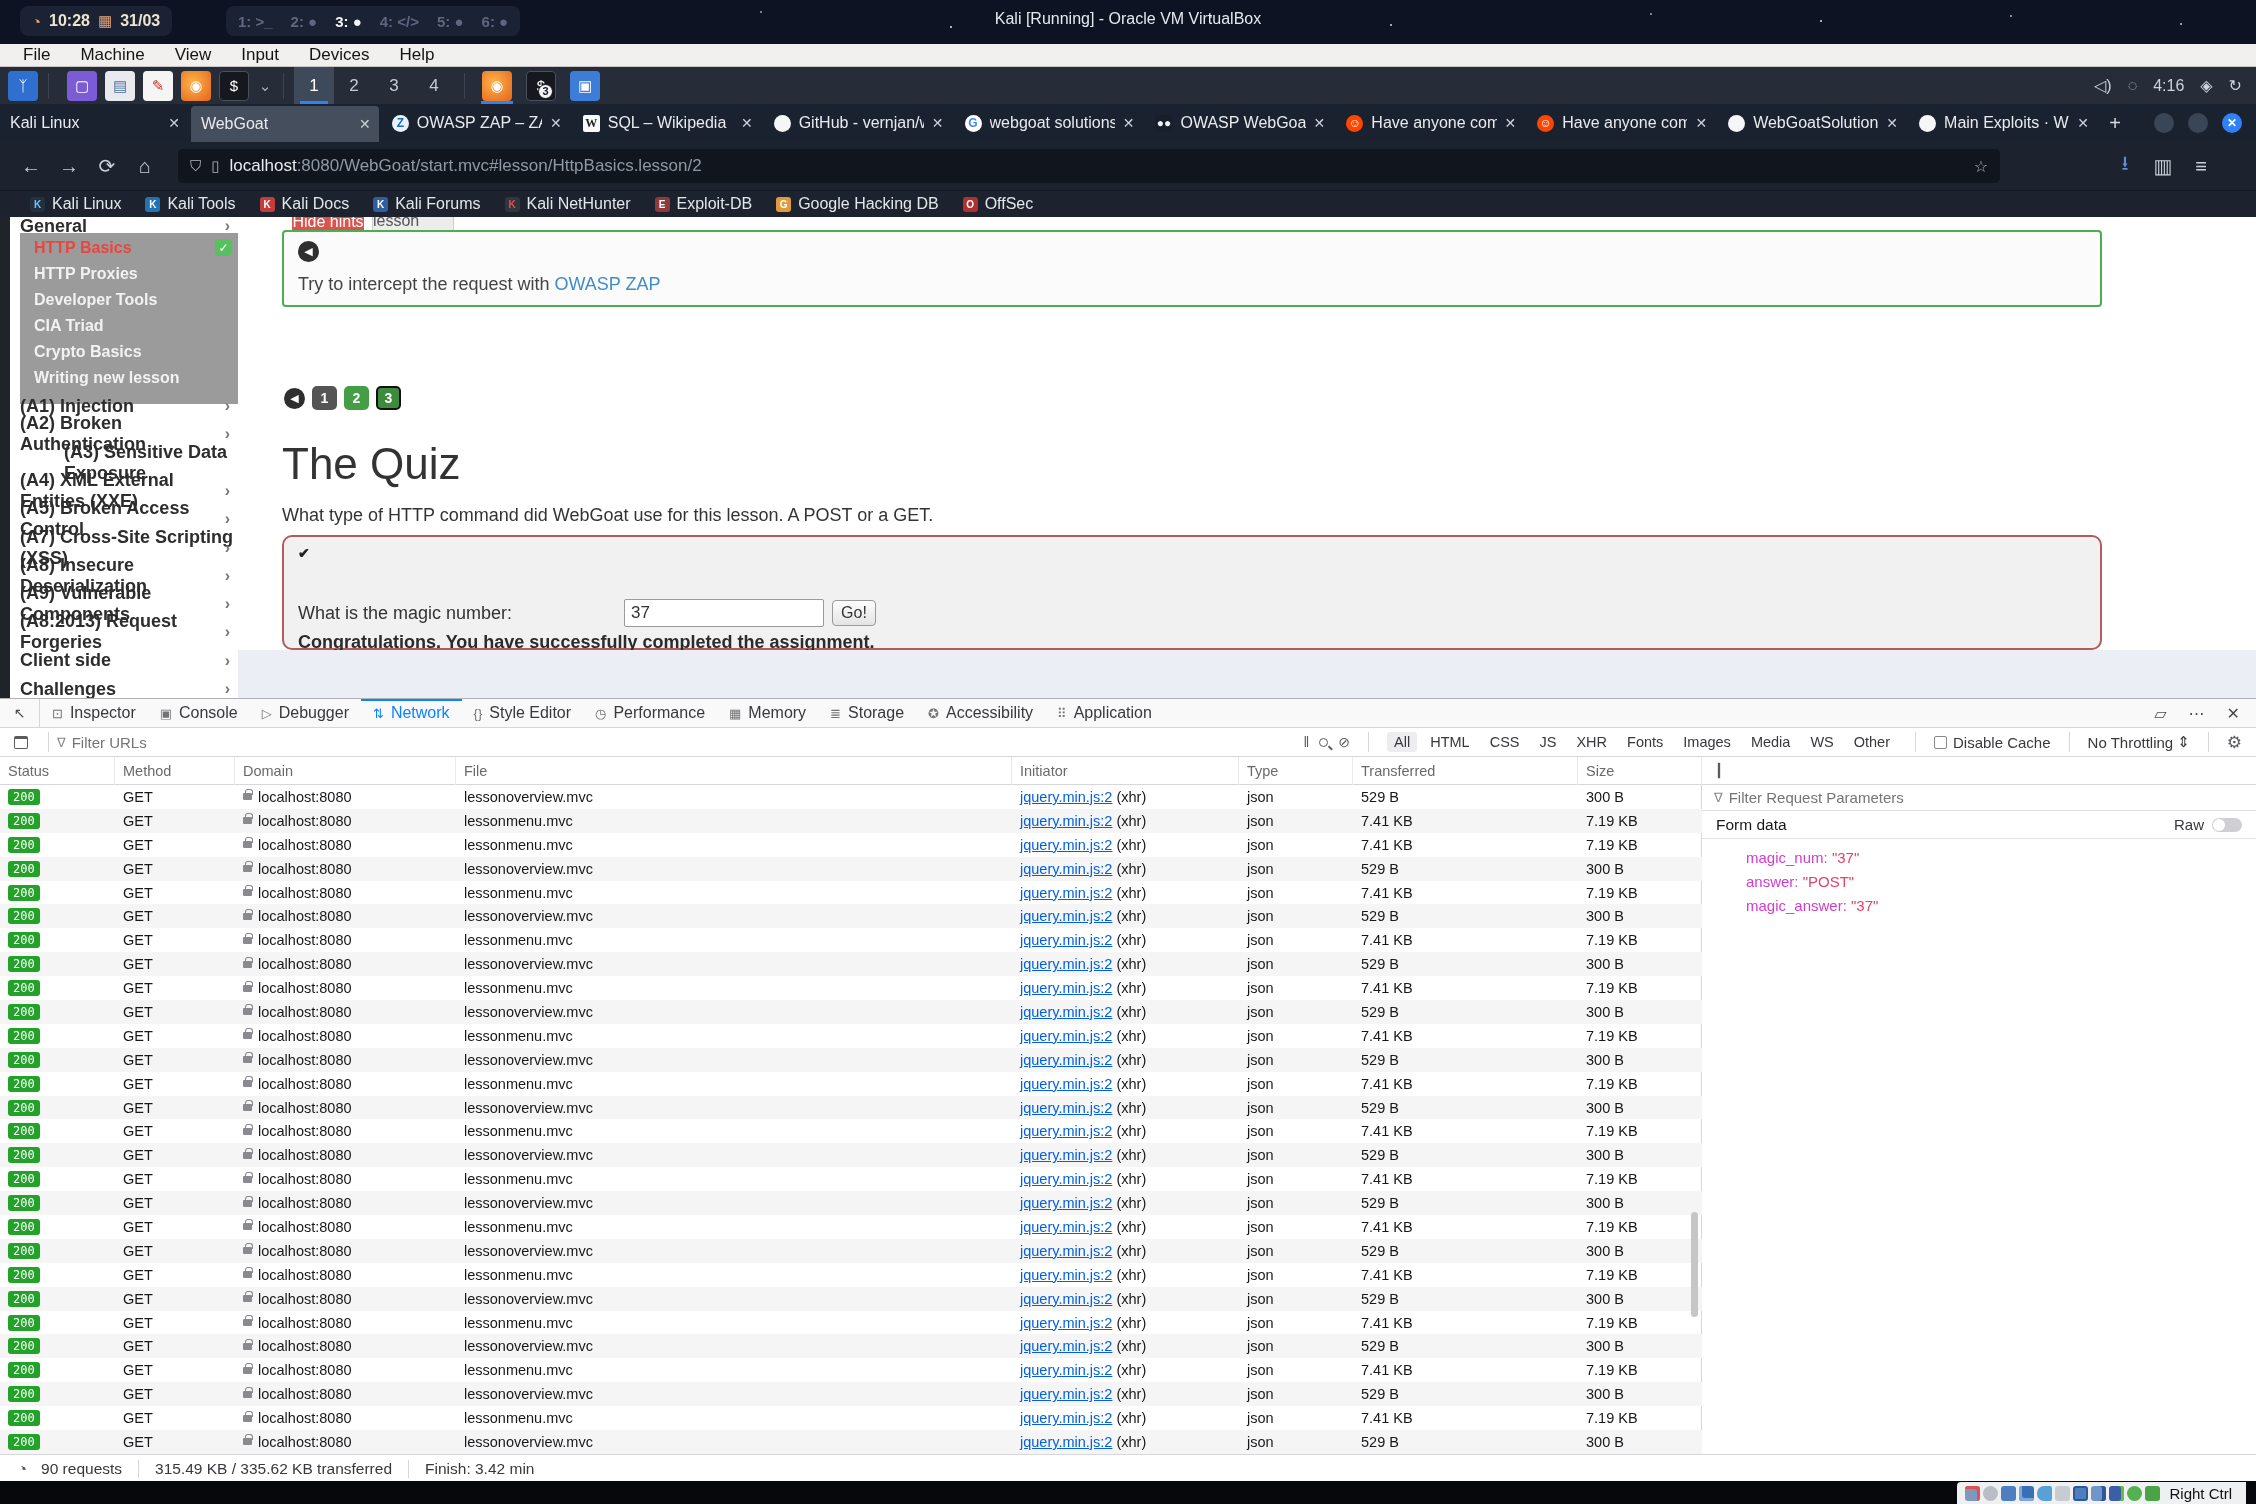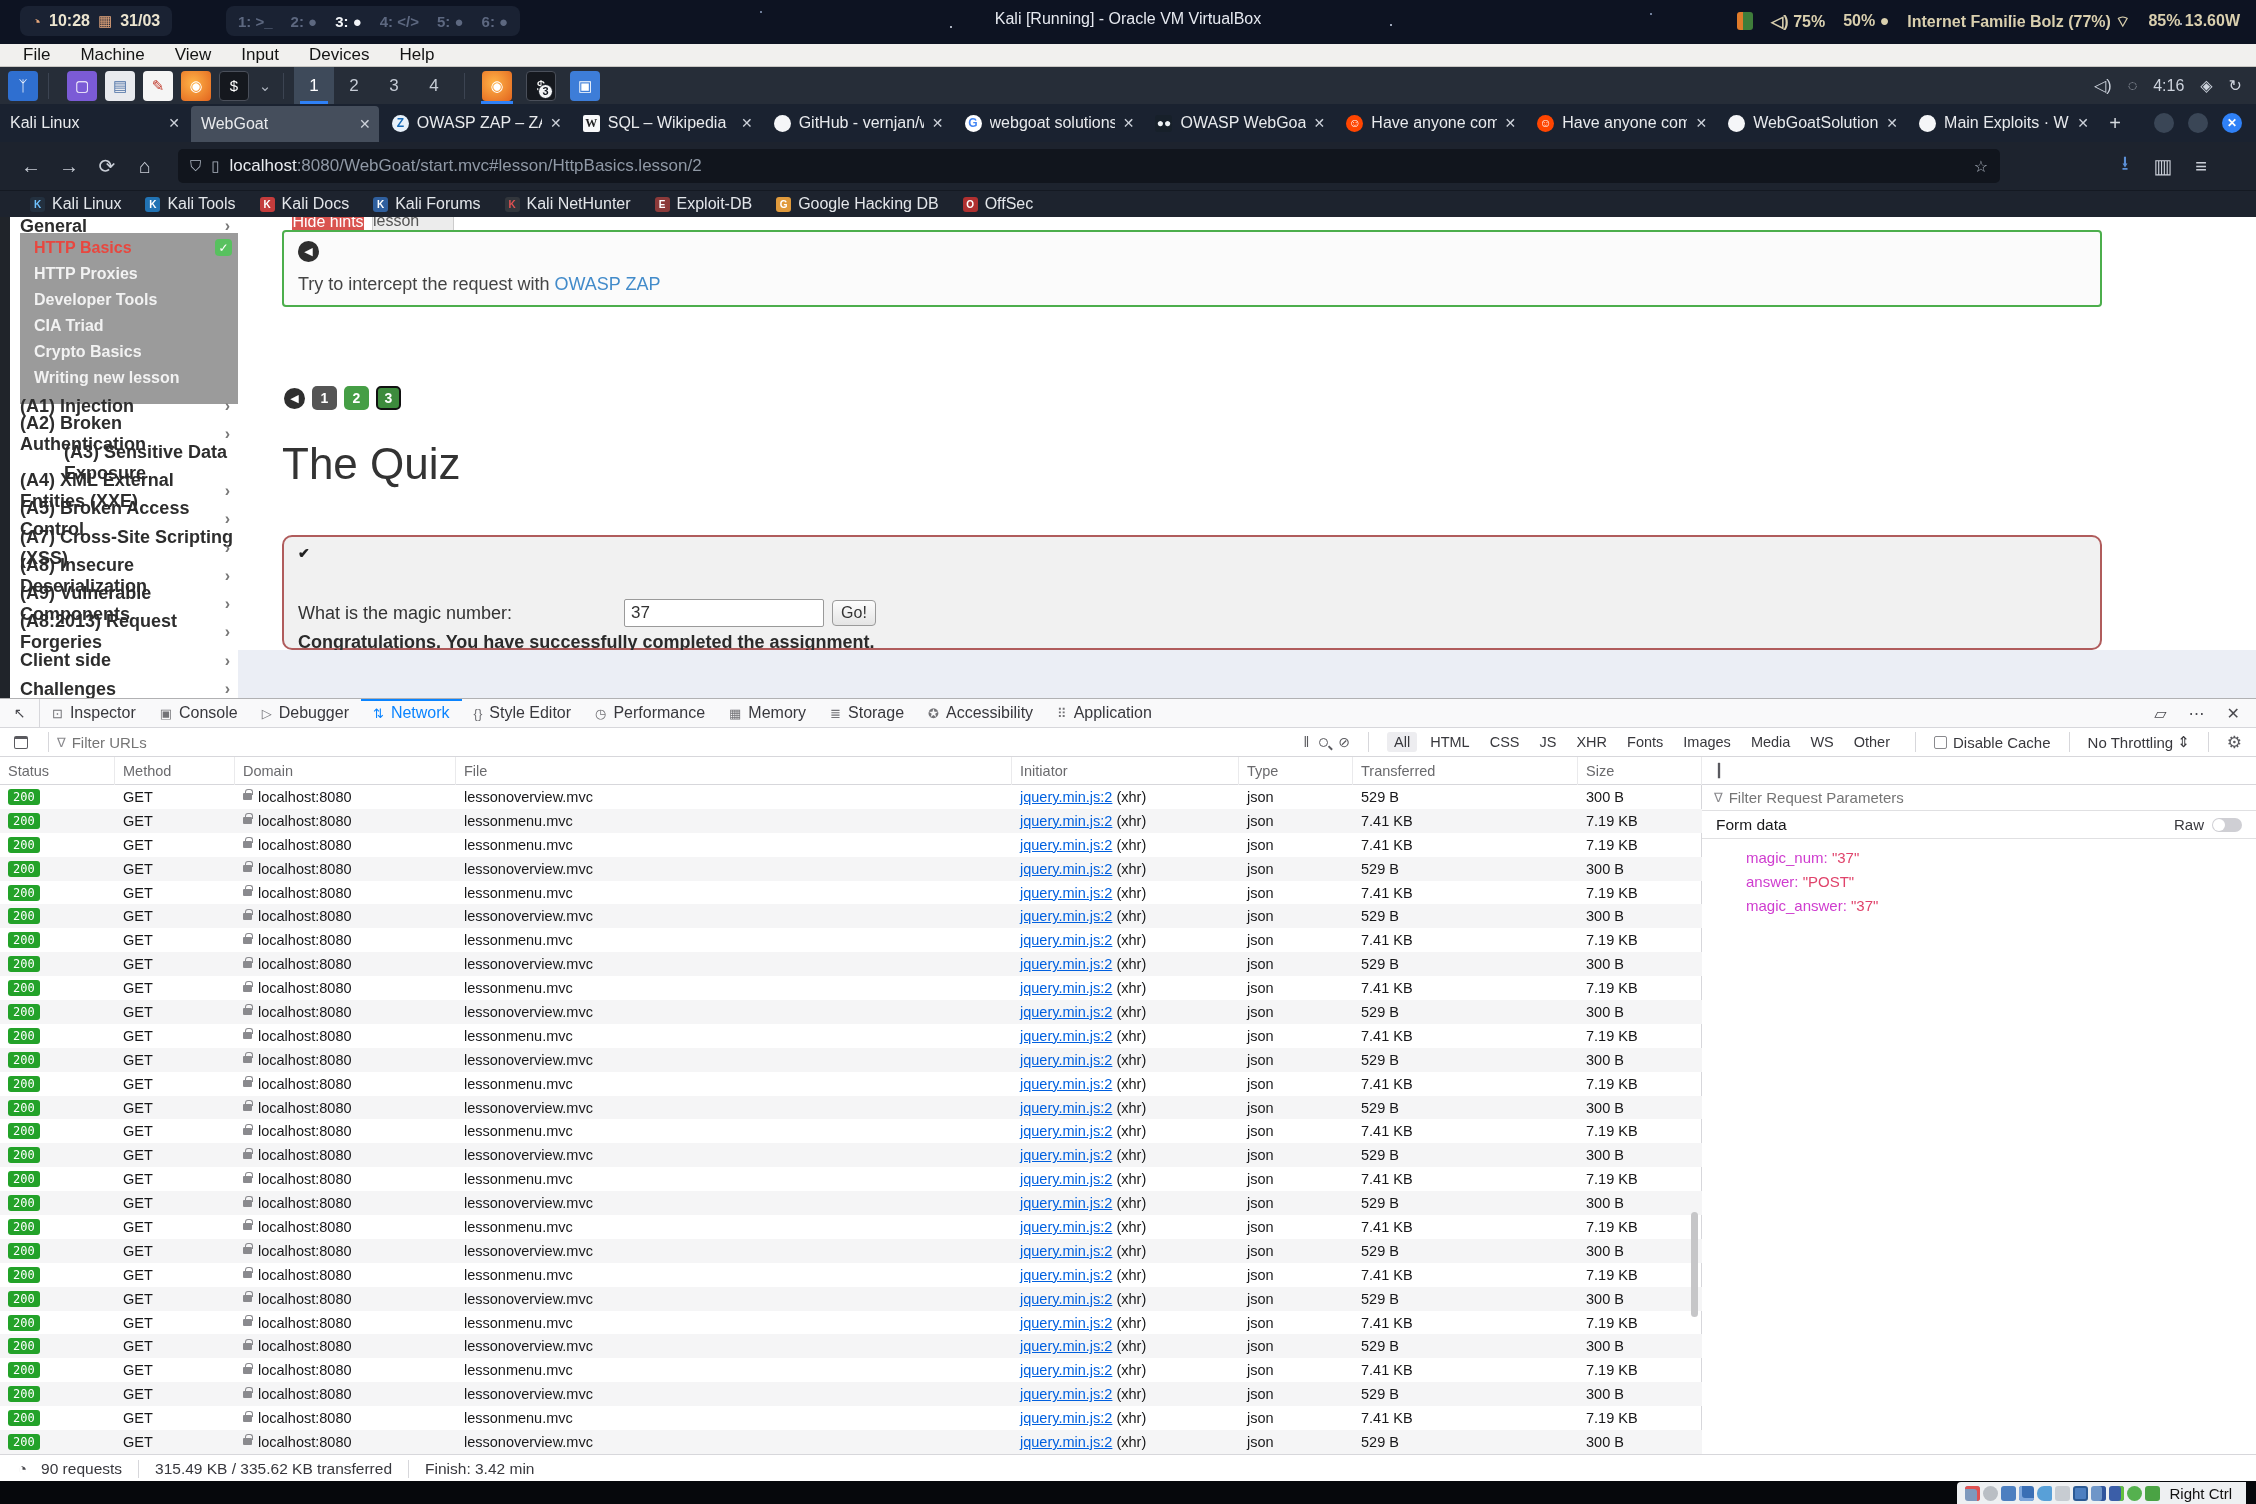--- a/index.html
+++ b/index.html
@@ -261,27 +261,20 @@
     </div>
     <div class="host-pill" id="host-ws">
         <span class="ws-item">1: &gt;_</span>
         <span class="ws-item">2: ●</span>
         <span class="ws-item active">3: ●</span>
         <span class="ws-item">4: &lt;/&gt;</span>
         <span class="ws-item">5: ●</span>
         <span class="ws-item">6: ●</span>
       </div>
     <div id="host-title">Kali [Running] - Oracle VM VirtualBox</div>
-    <div id="host-right">
-      <span class="mini-ind"></span>
-      <span><span>◁)</span> <span>75%</span></span>
-      <span><span>50%</span> ●</span>
-      <span><span>Internet Familie Bolz (77%)</span> ⌔</span>
-      <span>85% 13.60W</span>
-    </div>
   </div>
 
   <div id="vbox-menu">
       <span class="vbox-item">File</span>
       <span class="vbox-item">Machine</span>
       <span class="vbox-item">View</span>
       <span class="vbox-item">Input</span>
       <span class="vbox-item">Devices</span>
       <span class="vbox-item">Help</span>
     </div>
@@ -517,20 +510,21 @@
       <div id="pagination">
         <div class="circ-arrow">◀</div>
         <div id="page-btns" style="display:flex; gap:7px;">
             <div class="page-btn pb-gray">1</div>
             <div class="page-btn pb-green">2</div>
             <div class="page-btn pb-current">3</div>
           </div>
       </div>
 
       <div id="quiz-title">The Quiz</div>
+      <div id="quiz-question">What type of HTTP command did WebGoat use for this lesson. A POST or a GET.</div>
 
       <div id="quiz-panel">
         <div id="quiz-check">✔</div>
         <div class="q-row" id="q-row2">
           <span>What is the magic number:</span>
           <input class="q-input" id="q2-input" style="margin-left: 104px;" value="37">
           <button id="go-btn">Go!</button>
         </div>
         <div id="quiz-result">Congratulations. You have successfully completed the assignment.</div>
       </div>

